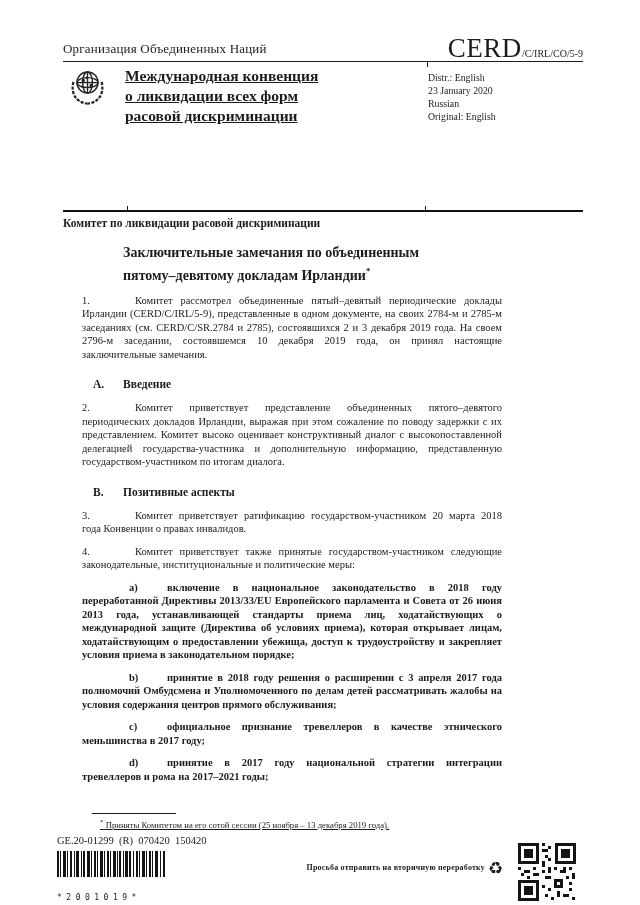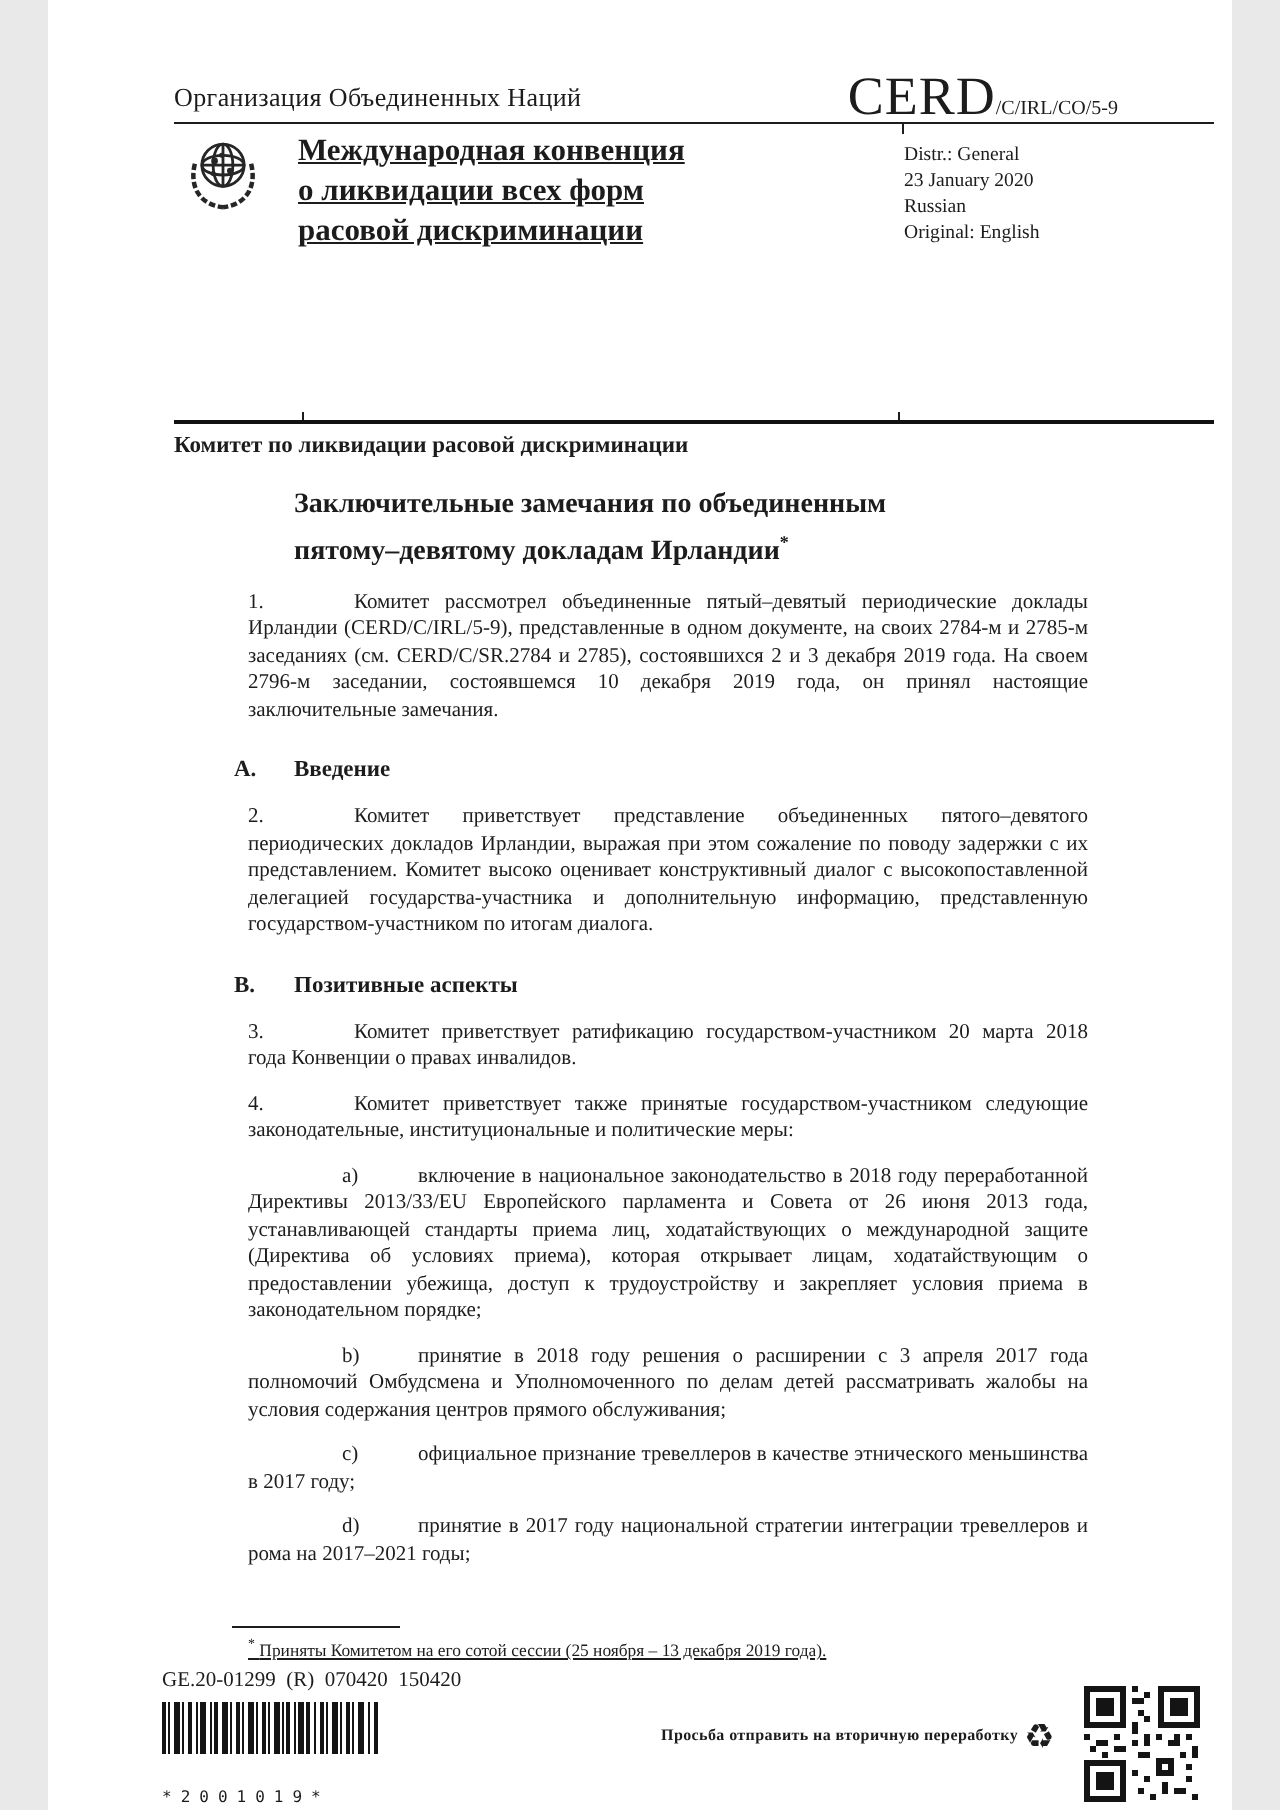--- a/index.html
+++ b/index.html
@@ -1,17 +1,17 @@
 <!DOCTYPE html>
 <html lang="ru"><head>
 <meta charset="utf-8">
 <style>
   html,body{margin:0;padding:0;background:#e9e9e9;}
   .page{
-    position:relative;width:592px;height:905px;margin:0 auto;
+    position:relative;width:640px;height:905px;margin:0 auto;
     background:#ffffff;color:#1c1c1c;overflow:hidden;
     font-family:"Liberation Serif","DejaVu Serif",serif;
   }
   
   .org-line{position:absolute;left:63px;top:41px;font-size:13px;letter-spacing:.2px;}
   .doc-symbol{position:absolute;right:57px;top:33px;white-space:nowrap;}
   .doc-symbol .big{font-size:27px;letter-spacing:.5px;}
   .doc-symbol .small{font-size:10px;}
   .rule-thin{position:absolute;left:63px;top:61px;width:520px;height:1px;background:#1c1c1c;}
   .tick{position:absolute;width:1px;background:#1c1c1c;}
@@ -23,25 +23,25 @@
   .distr-block{position:absolute;left:428px;top:71px;font-size:9.8px;line-height:13px;}
   .rule-heavy{position:absolute;left:63px;top:210px;width:520px;height:2px;background:#111;}
   
   .content{position:absolute;left:63px;top:216px;width:457px;}
   .committee{font-weight:bold;font-size:11.5px;line-height:14px;}
   .doc-title{
     margin:14px 0 0 60px;font-weight:bold;font-size:14px;line-height:18px;width:330px;
   }
   .doc-title sup{font-size:9px;}
   .para{
-    margin:9px 0 0 37px;width:420px;font-size:10.5px;line-height:13.5px;
+    margin:9px 0 0 19px;width:420px;font-size:10.5px;line-height:13.5px;
     text-align:justify;
   }
   .para .num{display:inline-block;width:53px;}
-  .item{text-indent:47px;}
+  .item{text-indent:47px;font-weight:bold;}
   .item .num{display:inline-block;width:38px;text-indent:0;}
   .section-head{
     margin:16px 0 0 30px;font-weight:bold;font-size:11.5px;line-height:15px;
   }
   .section-head .letter{display:inline-block;width:30px;}
   
   .footnote{position:absolute;left:92px;top:813px;width:430px;font-size:8.7px;line-height:11px;text-decoration:underline;}
   .footnote-rule{width:84px;height:1px;background:#1c1c1c;margin-bottom:3px;}
   .footnote-text{padding-left:8px;}
   .footnote-text sup{font-size:7px;}
@@ -89,21 +89,21 @@
         <path d="M52 24 C56 40 49 53 32 55"></path>
       </g>
     </svg>
   </div>
 
   <div class="conv-title">Международная конвенция
 о ликвидации всех форм
 расовой дискриминации</div>
 
   <div class="distr-block">
-    <div>Distr.: General</div>
+    <div>Distr.: English</div>
     <div>23 January 2020</div>
     <div>Russian</div>
     <div>Original: English</div>
   </div>
 
   <div class="rule-heavy"></div>
   <div class="tick" style="left:127px;top:206px;height:4px;"></div>
   <div class="tick" style="left:425px;top:206px;height:4px;"></div>
 
   <div class="content">

